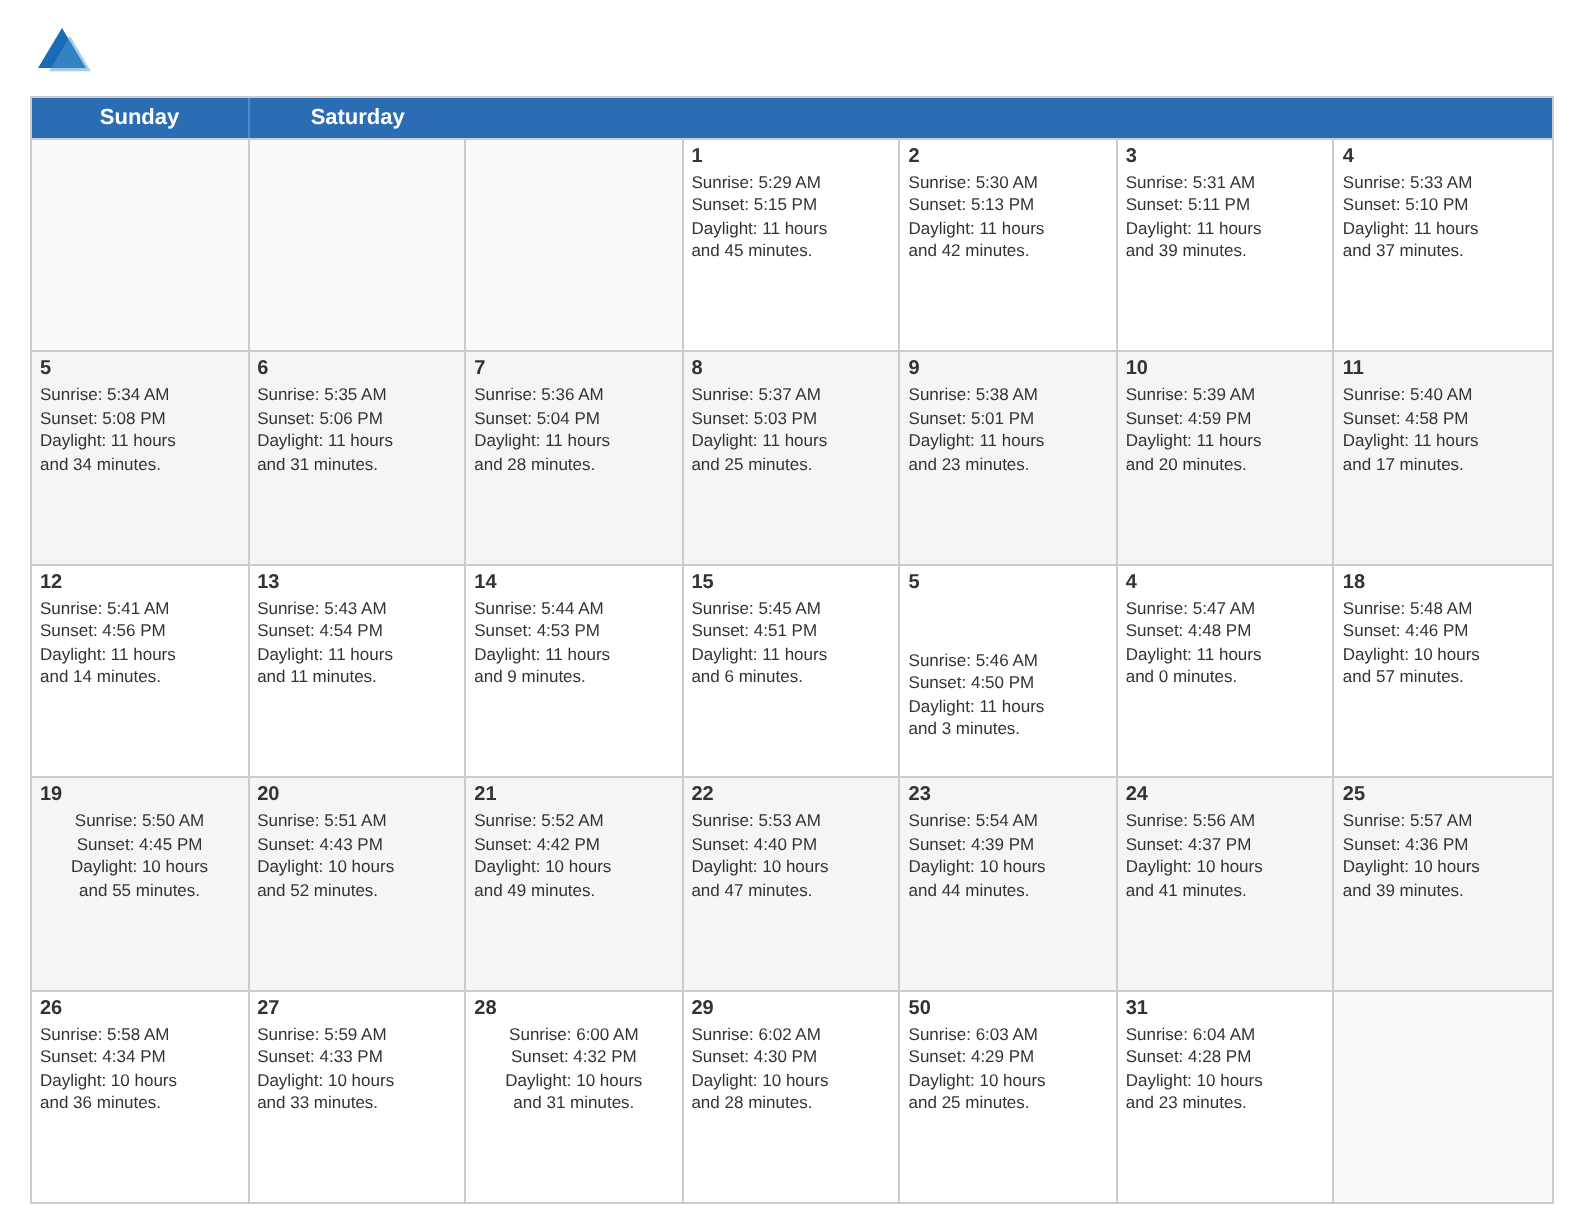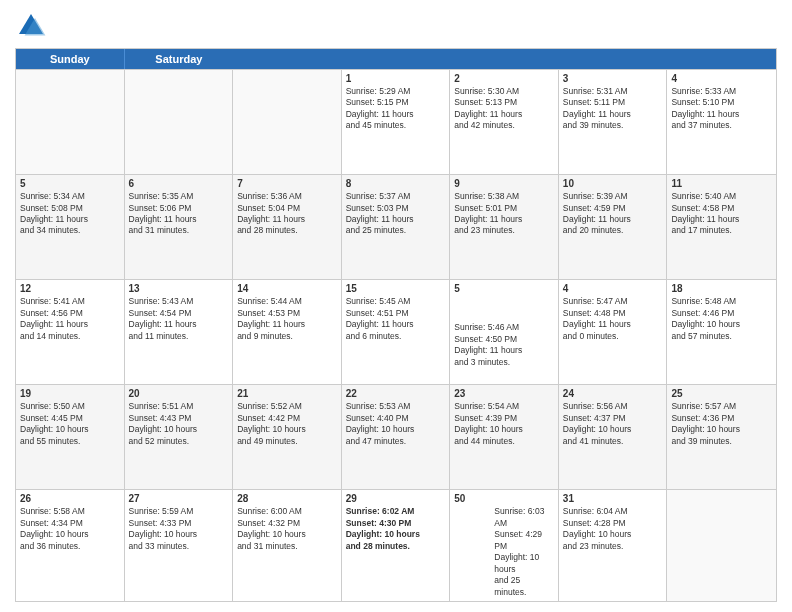--- a/index.html
+++ b/index.html
@@ -272,21 +272,21 @@
             <div class="day-num">18</div>
             <div class="cell-text" style="white-space: pre-line;">Sunrise: 5:48 AM
 Sunset: 4:46 PM
 Daylight: 10 hours
 and 57 minutes.</div>
           </div>
         </div>
         <div class="cal-row">
           <div class="cal-cell shaded">
             <div class="day-num">19</div>
-            <div class="cell-text" style="white-space: pre-line;">Sunrise: 5:50 AM
+            <div class="cell-text" style="white-space: pre-line; text-align: center;">Sunrise: 5:50 AM
 Sunset: 4:45 PM
 Daylight: 10 hours
 and 55 minutes.</div>
           </div>
           <div class="cal-cell shaded">
             <div class="day-num">20</div>
             <div class="cell-text" style="white-space: pre-line;">Sunrise: 5:51 AM
 Sunset: 4:43 PM
 Daylight: 10 hours
 and 52 minutes.</div>
@@ -337,35 +337,35 @@
           </div>
           <div class="cal-cell">
             <div class="day-num">27</div>
             <div class="cell-text" style="white-space: pre-line;">Sunrise: 5:59 AM
 Sunset: 4:33 PM
 Daylight: 10 hours
 and 33 minutes.</div>
           </div>
           <div class="cal-cell">
             <div class="day-num">28</div>
-            <div class="cell-text" style="white-space: pre-line;">Sunrise: 6:00 AM
+            <div class="cell-text" style="white-space: pre-line; text-align: center;">Sunrise: 6:00 AM
 Sunset: 4:32 PM
 Daylight: 10 hours
 and 31 minutes.</div>
           </div>
           <div class="cal-cell">
             <div class="day-num">29</div>
-            <div class="cell-text" style="white-space: pre-line; font-weight: bold;">Sunrise: 6:02 AM
+            <div class="cell-text" style="white-space: pre-line;">Sunrise: 6:02 AM
 Sunset: 4:30 PM
 Daylight: 10 hours
 and 28 minutes.</div>
           </div>
           <div class="cal-cell">
             <div class="day-num">50</div>
-            <div class="cell-text" style="white-space: pre-line; margin-left: 40px;">Sunrise: 6:03 AM
+            <div class="cell-text" style="white-space: pre-line;">Sunrise: 6:03 AM
 Sunset: 4:29 PM
 Daylight: 10 hours
 and 25 minutes.</div>
           </div>
           <div class="cal-cell">
             <div class="day-num">31</div>
             <div class="cell-text" style="white-space: pre-line;">Sunrise: 6:04 AM
 Sunset: 4:28 PM
 Daylight: 10 hours
 and 23 minutes.</div>

